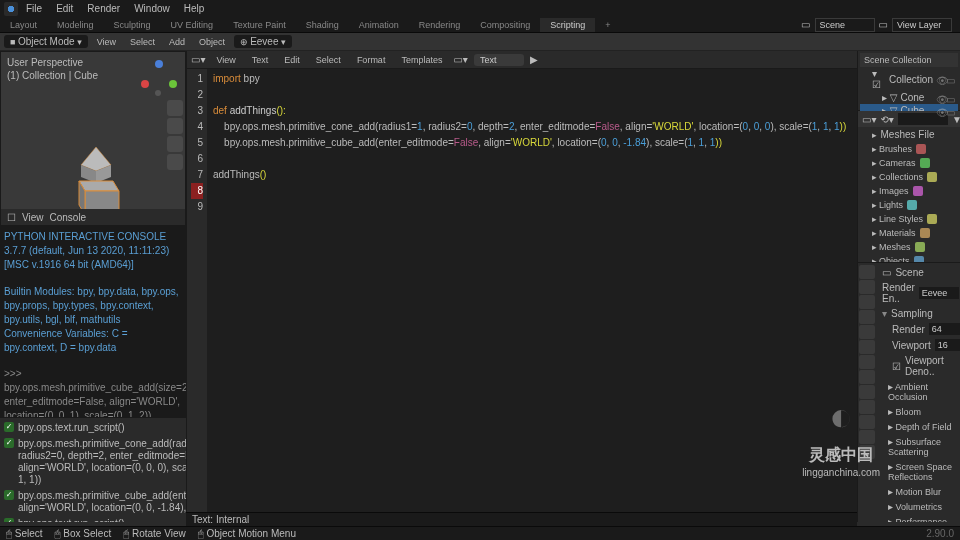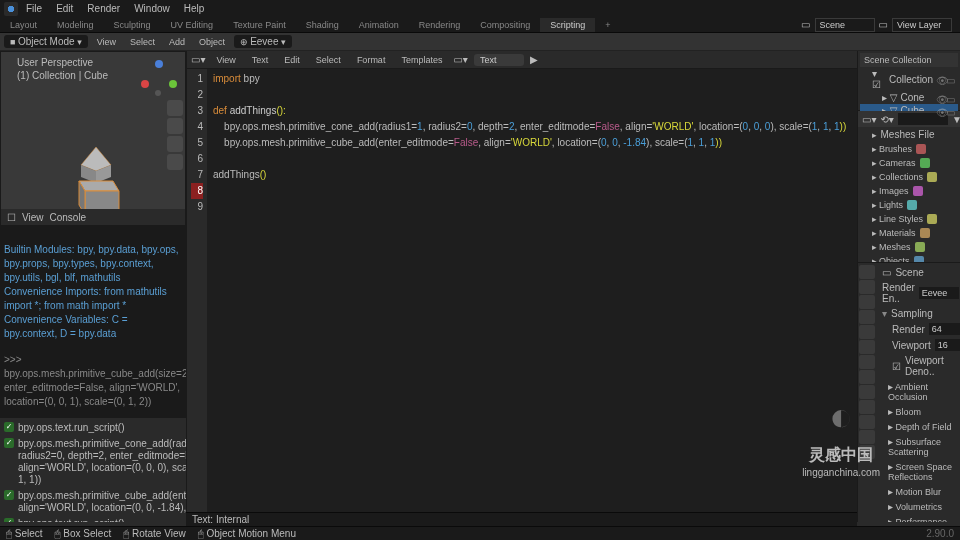--- a/index.html
+++ b/index.html
@@ -11,21 +11,21 @@
 .ws-tab{padding:2px 10px;color:#888;cursor:pointer;font-size:9px}
 .ws-tab.active{background:#2a2a2a;color:#ccc}
 .ws-scene{margin-left:auto;display:flex;align-items:center;gap:4px;padding:0 8px}
 .ws-scene input{background:#1a1a1a;border:1px solid #3a3a3a;color:#ccc;padding:1px 4px;width:60px;font-size:9px}
 .toolbar{height:18px;background:#333;display:flex;align-items:center;padding:0 4px;gap:4px;border-bottom:1px solid #222}
 .toolbar .sel{background:#1a1a1a;padding:1px 6px;border-radius:3px;font-size:9px}
 .toolbar .btn{padding:1px 5px;font-size:9px;cursor:pointer}
 .main{display:flex;height:471px}
 .left-col{width:186px;display:flex;flex-direction:column}
 .viewport{height:175px;background:#393939;position:relative;border:1px solid #1a1a1a}
-.vp-text{position:absolute;top:4px;left:16px;font-size:9px;color:#aaa;line-height:1.3}
+.vp-text{position:absolute;top:4px;left:6px;font-size:9px;color:#aaa;line-height:1.3}
 .vp-gizmo{position:absolute;top:6px;right:6px;width:40px;height:40px}
 .vp-gizmo .ball{position:absolute;width:8px;height:8px;border-radius:50%}
 .vp-toolbar{position:absolute;right:2px;top:48px;display:flex;flex-direction:column;gap:2px}
 .vp-toolbar .tbtn{width:16px;height:16px;background:#4a4a4a;border-radius:3px}
 .vp-cube{position:absolute;left:70px;top:95px;width:50px;height:70px}
 .vp-bottom{position:absolute;bottom:0;left:0;right:0;height:16px;background:#2a2a2a;display:flex;align-items:center;gap:6px;padding:0 6px}
 .console{flex:1;background:#1a1a1a;padding:4px;font-family:monospace;font-size:9px;line-height:1.4;overflow:hidden}
 .console .blue{color:#5a9fd4}
 .console .gray{color:#888}
 .info-panel{height:105px;background:#2a2a2a;border-top:1px solid #1a1a1a;padding:2px;font-size:9px;overflow:hidden}
@@ -143,23 +143,22 @@
         </svg>
       </div>
       <div class="vp-bottom">
         <span>☐</span>
         <span>View</span>
         <span>Console</span>
       </div>
     </div>
 
     <div class="console">
-      <br>
+      <div class="blue">PYTHON INTERACTIVE CONSOLE 3.7.7 (default, Jun 13 2020, 11:11:23) [MSC v.1916 64 bit (AMD64)]</div><br>
       <div class="blue">Builtin Modules:      bpy, bpy.data, bpy.ops, bpy.props, bpy.types, bpy.context, bpy.utils, bgl, blf, mathutils</div>
-      <div class="blue">Convenience Imports:  from mathutils import *; from math import *</div>
       <div class="blue">Convenience Variables: C = bpy.context, D = bpy.data</div><br>
       <div class="gray">&gt;&gt;&gt; bpy.ops.mesh.primitive_cube_add(size=2, enter_editmode=False, align='WORLD', location=(0, 0, 1), scale=(0, 1, 2))</div>
       <br>
       
       
       
     </div>
 
     <div class="info-panel">
       <div class="info-line">

